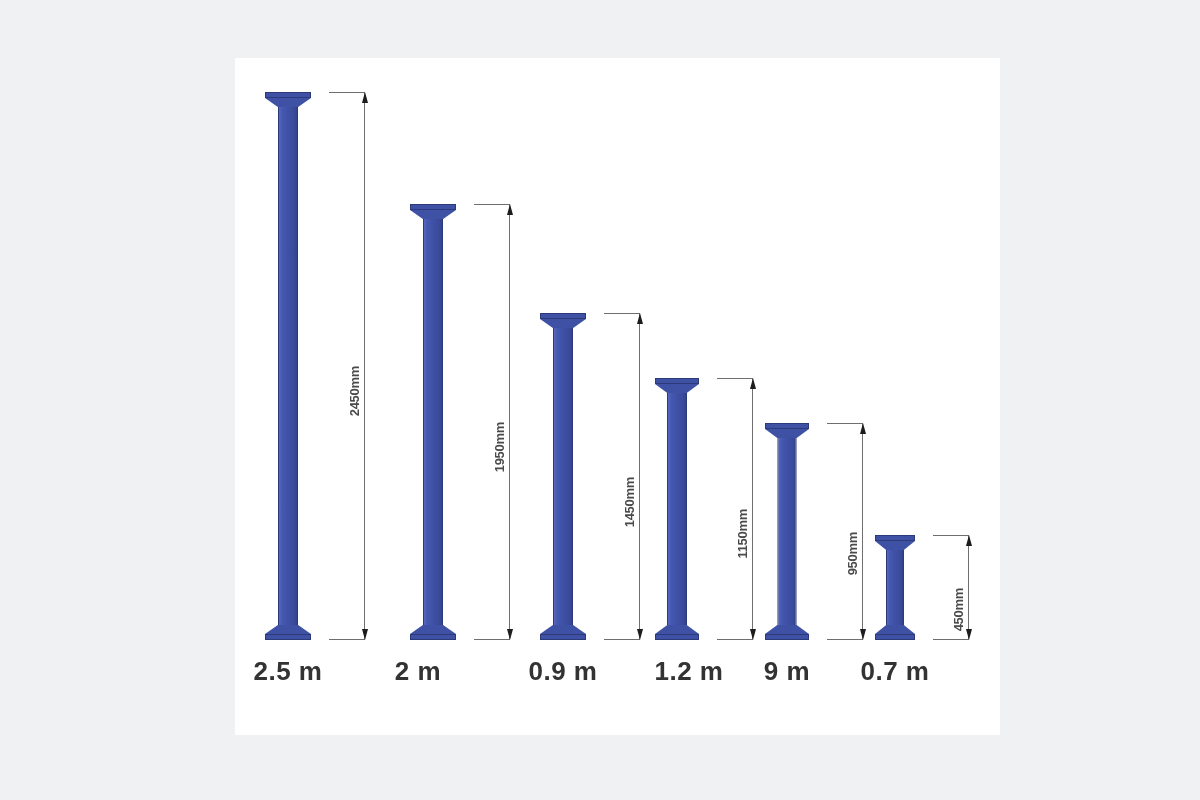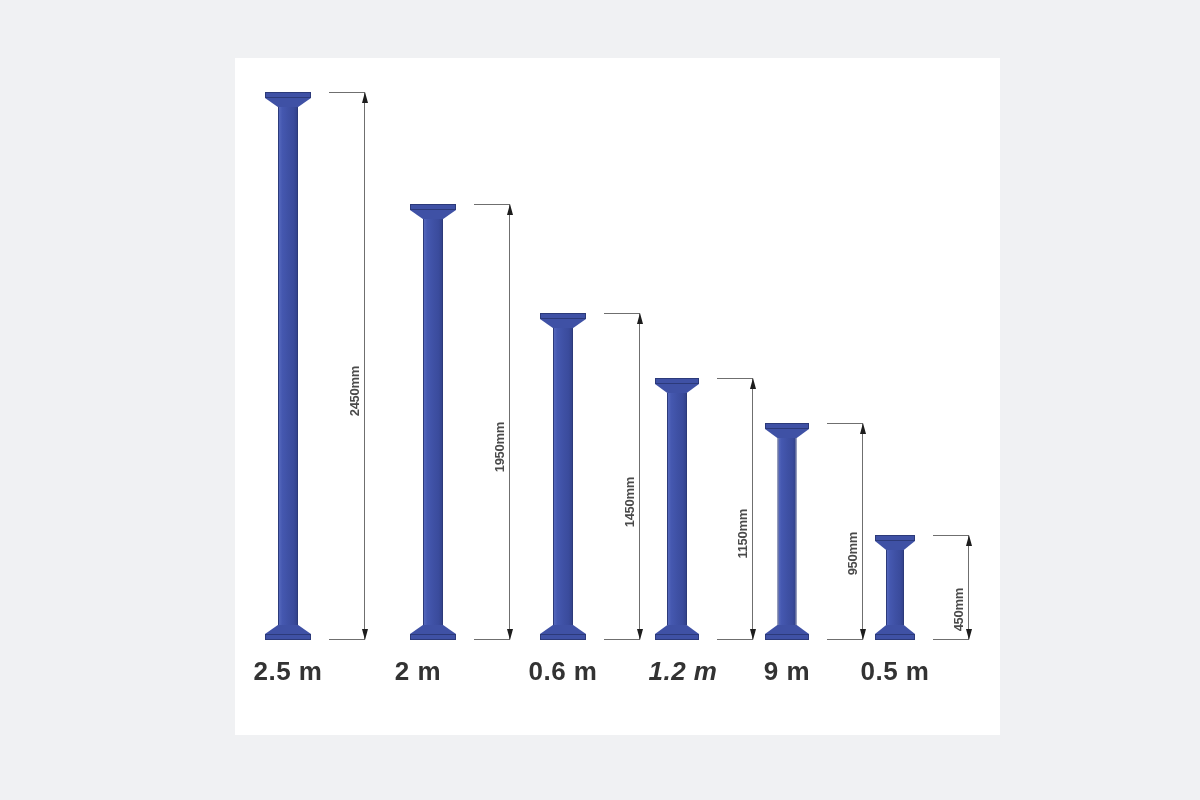--- a/index.html
+++ b/index.html
@@ -201,39 +201,39 @@
           <div class="foot"></div>
         </div>
         <div class="dim" style="left: 58px; width: 42px; height: 327px;">
           <div class="dim-line"></div>
           <div class="ext ext-top" style="width: 36px;"></div>
           <div class="ext ext-bottom" style="width: 36px;"></div>
           <div class="arrow arrow-up"></div>
           <div class="arrow arrow-down"></div>
           <div class="dim-label">1450mm</div>
         </div>
-        <div class="caption" style="left: 23px;">0.6 m</div>
+        <div class="caption" style="left: 23px;">0.9 m</div>
       </div>
       <div class="col-group" style="left: 420px; width: 98px;">
         <div class="post" style="left: 0px; width: 44px; height: 262px;">
           <div class="cap"></div>
           <div class="flare-top"></div>
           <div class="shaft" style="width: 20px; top: 15px; bottom: 15px;"></div>
           <div class="flare-bottom"></div>
           <div class="foot"></div>
         </div>
         <div class="dim" style="left: 56px; width: 42px; height: 262px;">
           <div class="dim-line"></div>
           <div class="ext ext-top" style="width: 36px;"></div>
           <div class="ext ext-bottom" style="width: 36px;"></div>
           <div class="arrow arrow-up"></div>
           <div class="arrow arrow-down"></div>
           <div class="dim-label">1150mm</div>
         </div>
-        <div class="caption" style="left: 28px; font-style: italic;">1.2 m</div>
+        <div class="caption" style="left: 34px;">1.2 m</div>
       </div>
       <div class="col-group" style="left: 530px; width: 98px;">
         <div class="post" style="left: 0px; width: 44px; height: 217px;">
           <div class="cap"></div>
           <div class="flare-top"></div>
           <div class="shaft" style="width: 19px; top: 15px; bottom: 15px;"></div>
           <div class="flare-bottom"></div>
           <div class="foot"></div>
         </div>
         <div class="dim" style="left: 56px; width: 42px; height: 217px;">
@@ -255,16 +255,16 @@
           <div class="foot"></div>
         </div>
         <div class="dim" style="left: 52px; width: 42px; height: 105px;">
           <div class="dim-line"></div>
           <div class="ext ext-top" style="width: 36px;"></div>
           <div class="ext ext-bottom" style="width: 36px;"></div>
           <div class="arrow arrow-up"></div>
           <div class="arrow arrow-down"></div>
           <div class="dim-label">450mm</div>
         </div>
-        <div class="caption" style="left: 20px;">0.5 m</div>
+        <div class="caption" style="left: 20px;">0.7 m</div>
       </div>
     </div>
 </div>
 
 </body></html>

